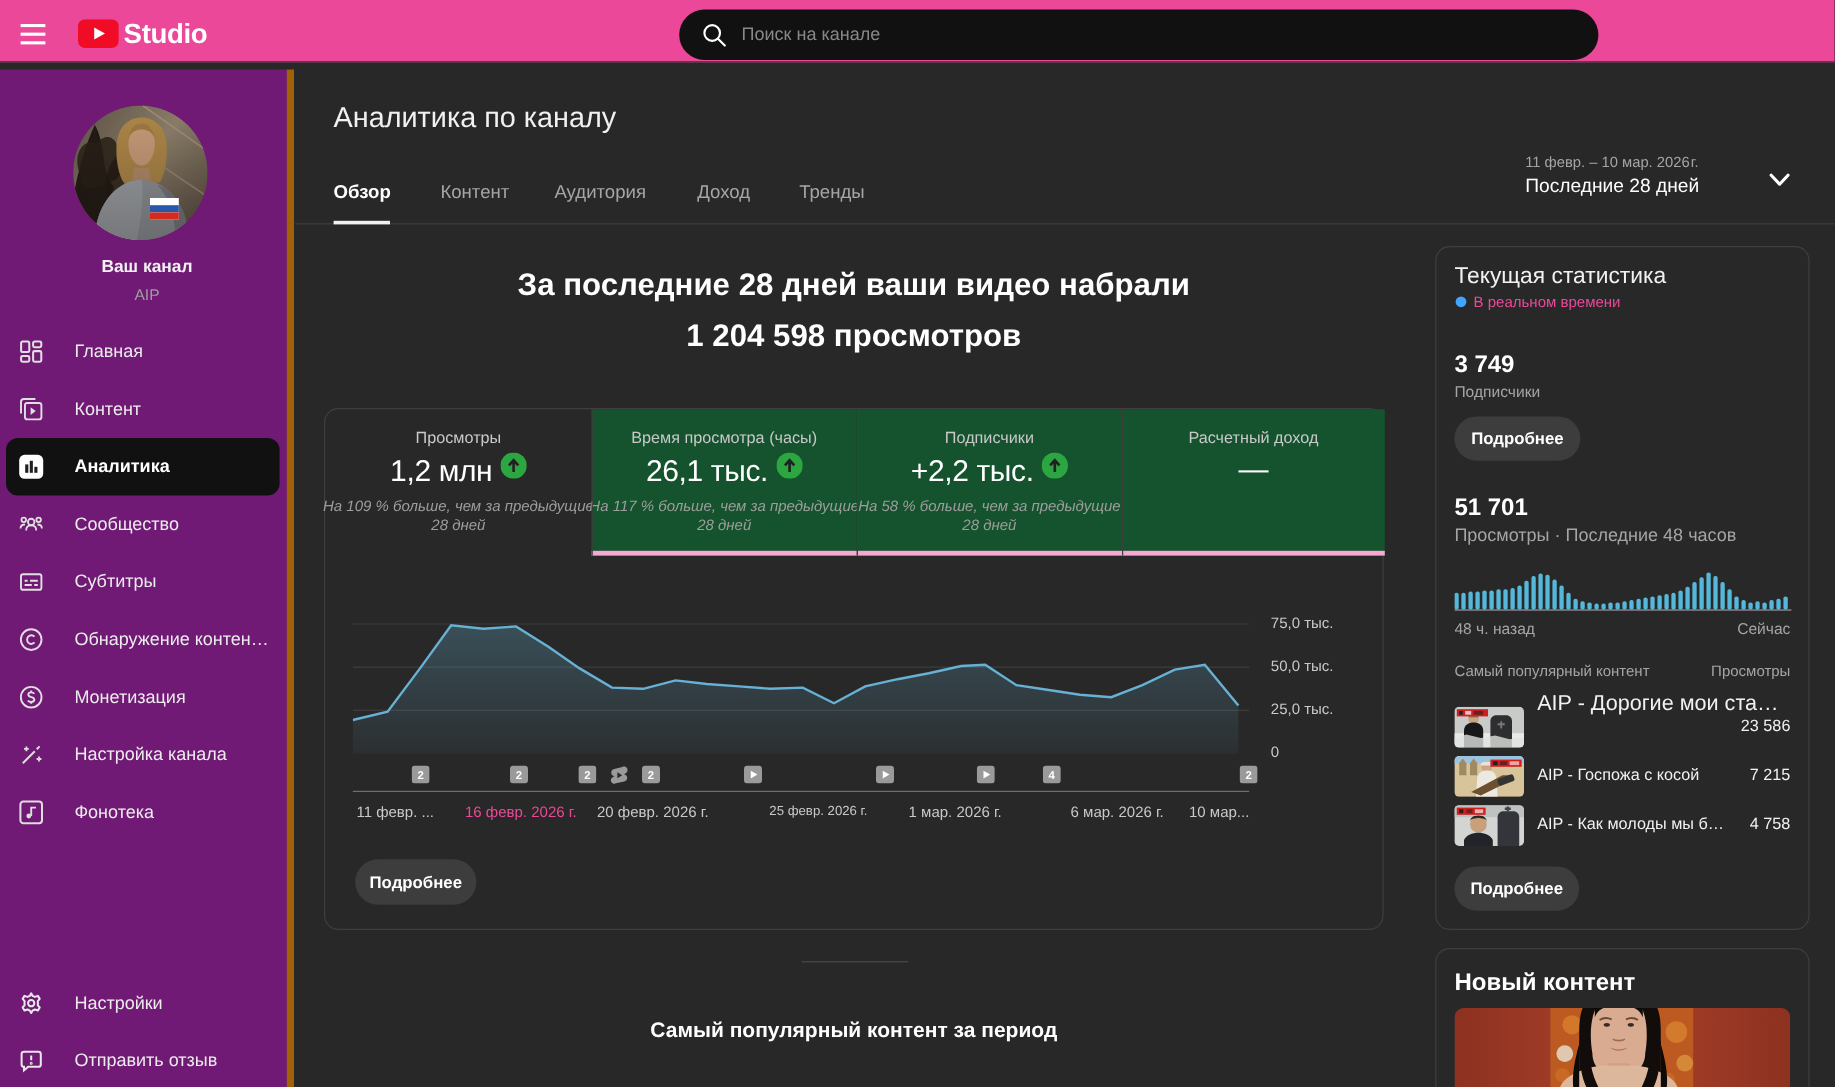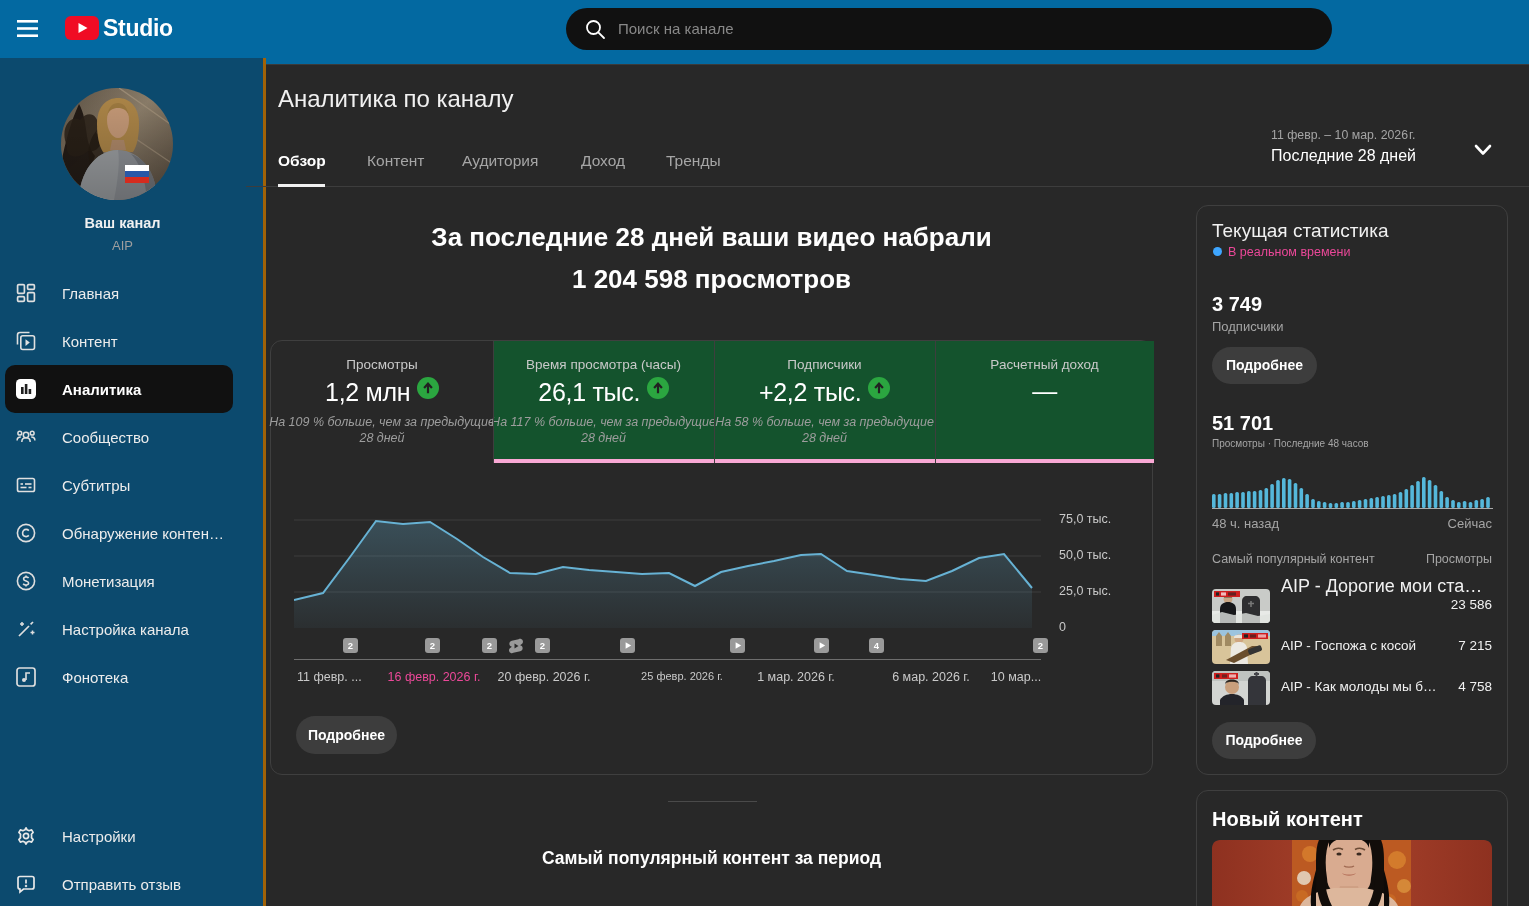--- a/index.html
+++ b/index.html
@@ -2,27 +2,27 @@
 <html><head>
 <meta charset="utf-8">
 <style>
   * { margin:0; padding:0; box-sizing:border-box; }
   html,body { background:#282828; }
   #app { position:relative; width:1529px; height:906px; background:#282828; overflow:hidden;
          font-family:"Liberation Sans", sans-serif; color:#f1f1f1; }
   .abs { position:absolute; }
 
   
-  #topbar { position:absolute; left:0; top:0; width:1529px; height:65px; background:#0369a1; border-bottom:1px solid #3a3a3a; }
+  #topbar { position:absolute; left:0; top:0; width:1529px; height:52px; background:#ec4899; border-bottom:1px solid #3a3a3a; }
   #search { position:absolute; left:566px; top:8px; width:766px; height:42px; background:#111111; border-radius:21px; }
   #search .ph { position:absolute; left:52px; top:12px; font-size:15px; color:#888; }
   #studio-txt { position:absolute; left:103px; top:15px; font-size:23px; font-weight:700; color:#fff; letter-spacing:-0.3px; }
 
   
-  #sidebar { position:absolute; left:0; top:58px; width:266px; height:848px; background:#0c4a6e; border-right:3px solid #a16207; }
+  #sidebar { position:absolute; left:0; top:58px; width:245px; height:848px; background:#701a75; border-right:6px solid #a16207; }
   .chan-name { position:absolute; left:0; width:245px; text-align:center; font-size:14.5px; font-weight:700; color:#f1f1f1; }
   .chan-sub  { position:absolute; left:0; width:245px; text-align:center; font-size:13px; color:#9e9e9e; }
   .nav-item { position:absolute; left:0; width:245px; height:48px; }
   .nav-item .lbl { position:absolute; left:62px; top:50%; transform:translateY(-50%); font-size:15px; color:#ececec; }
   .nav-item .ico { position:absolute; left:15px; top:50%; transform:translateY(-50%); width:22px; height:22px; }
   .nav-sel { position:absolute; left:5px; width:228px; height:48px; background:#111111; border-radius:10px; }
 
   
   #main { position:absolute; left:246px; top:58px; width:1283px; height:848px; }
   h1.title { position:absolute; left:32px; top:27px; font-size:24px; font-weight:400; color:#f1f1f1; }
@@ -332,21 +332,21 @@
 
   <div id="rail">
     <div class="railcard" style="left:1196px;top:205px;width:312px;height:570px"></div>
     <div class="abs" style="left:1212px;top:220px;font-size:19px;font-weight:500;color:#f1f1f1">Текущая статистика</div>
     <div class="abs" style="left:1213px;top:247px;width:9px;height:9px;border-radius:50%;background:#3ea6ff"></div>
     <div class="abs" style="left:1228px;top:245px;font-size:12.5px;color:#ec4899">В реальном времени</div>
     <div class="abs" style="left:1212px;top:293px;font-size:20px;font-weight:700;color:#fff">3 749</div>
     <div class="abs" style="left:1212px;top:319px;font-size:13px;color:#a5a5a5">Подписчики</div>
     <div class="pill" style="left:1212px;top:347px;width:105px;height:37px;line-height:37px">Подробнее</div>
     <div class="abs" style="left:1212px;top:412px;font-size:20px;font-weight:700;color:#fff">51 701</div>
-    <div class="abs" style="left:1212px;top:438px;font-size:10px;color:#a5a5a5">Просмотры · Последние 48 часов</div>
+    <div class="abs" style="left:1212px;top:438px;font-size:15px;color:#a5a5a5">Просмотры · Последние 48 часов</div>
     <svg class="abs" style="left:1212px;top:468px" width="281" height="41" viewBox="0 0 281 41">
         <rect x="0.0" y="26" width="3.6" height="14" rx="1.6" fill="#55b8db"></rect>
         <rect x="5.8" y="26" width="3.6" height="14" rx="1.6" fill="#55b8db"></rect>
         <rect x="11.7" y="25" width="3.6" height="15" rx="1.6" fill="#55b8db"></rect>
         <rect x="17.5" y="25" width="3.6" height="15" rx="1.6" fill="#55b8db"></rect>
         <rect x="23.3" y="24" width="3.6" height="16" rx="1.6" fill="#55b8db"></rect>
         <rect x="29.2" y="24" width="3.6" height="16" rx="1.6" fill="#55b8db"></rect>
         <rect x="35.0" y="23" width="3.6" height="17" rx="1.6" fill="#55b8db"></rect>
         <rect x="40.8" y="23" width="3.6" height="17" rx="1.6" fill="#55b8db"></rect>
         <rect x="46.7" y="22" width="3.6" height="18" rx="1.6" fill="#55b8db"></rect>

